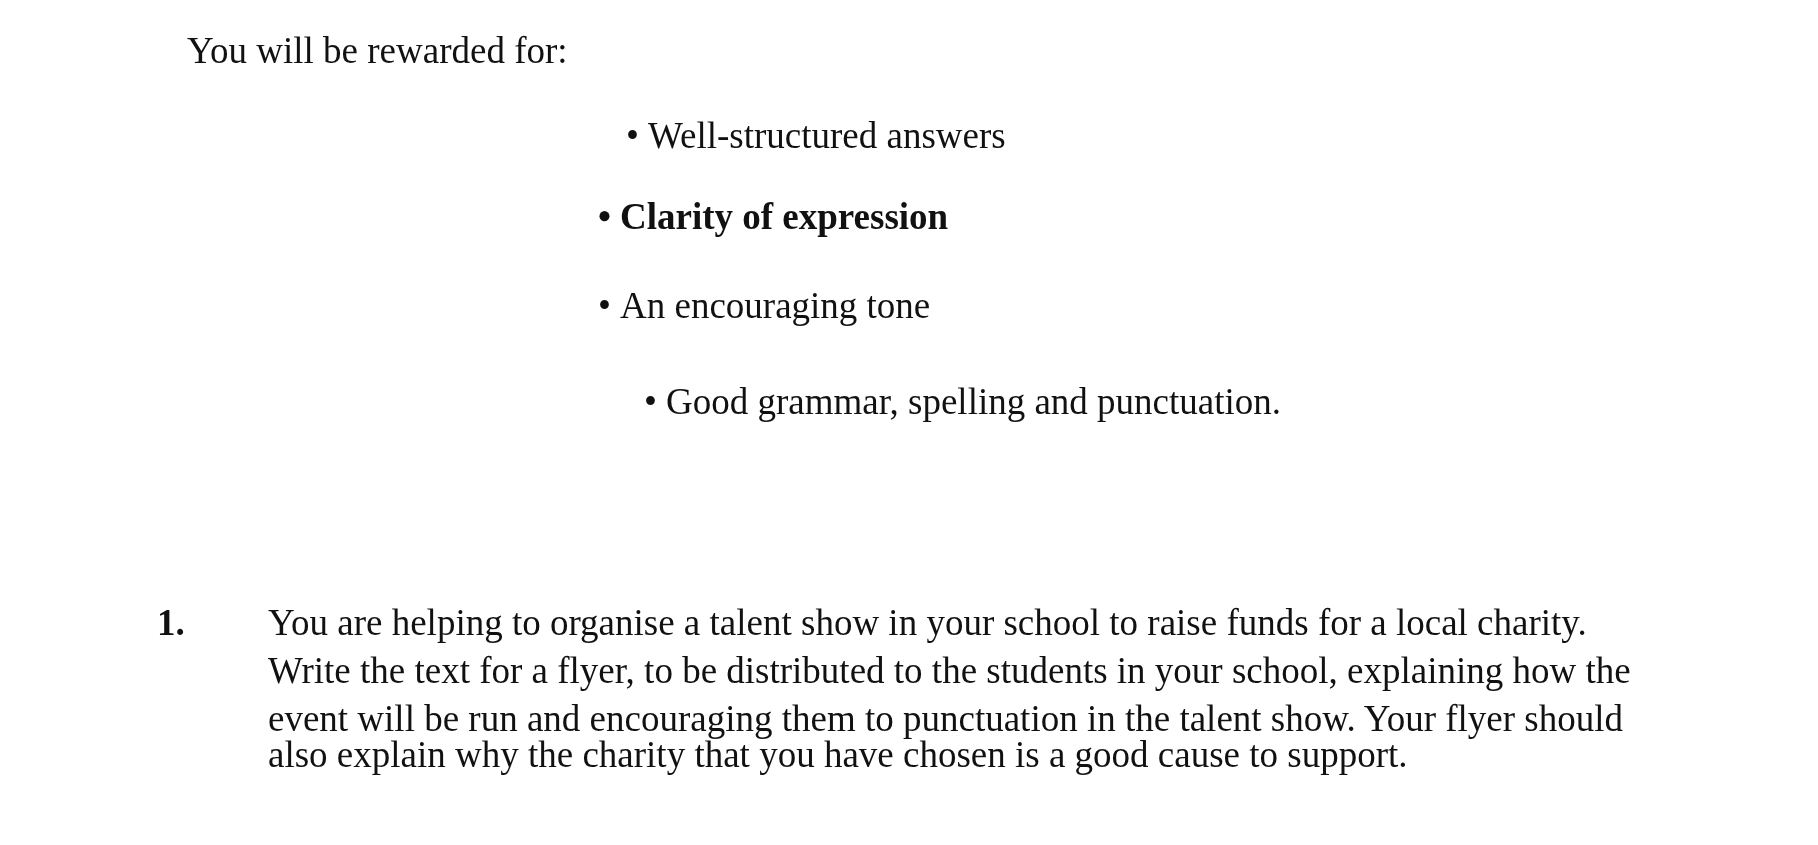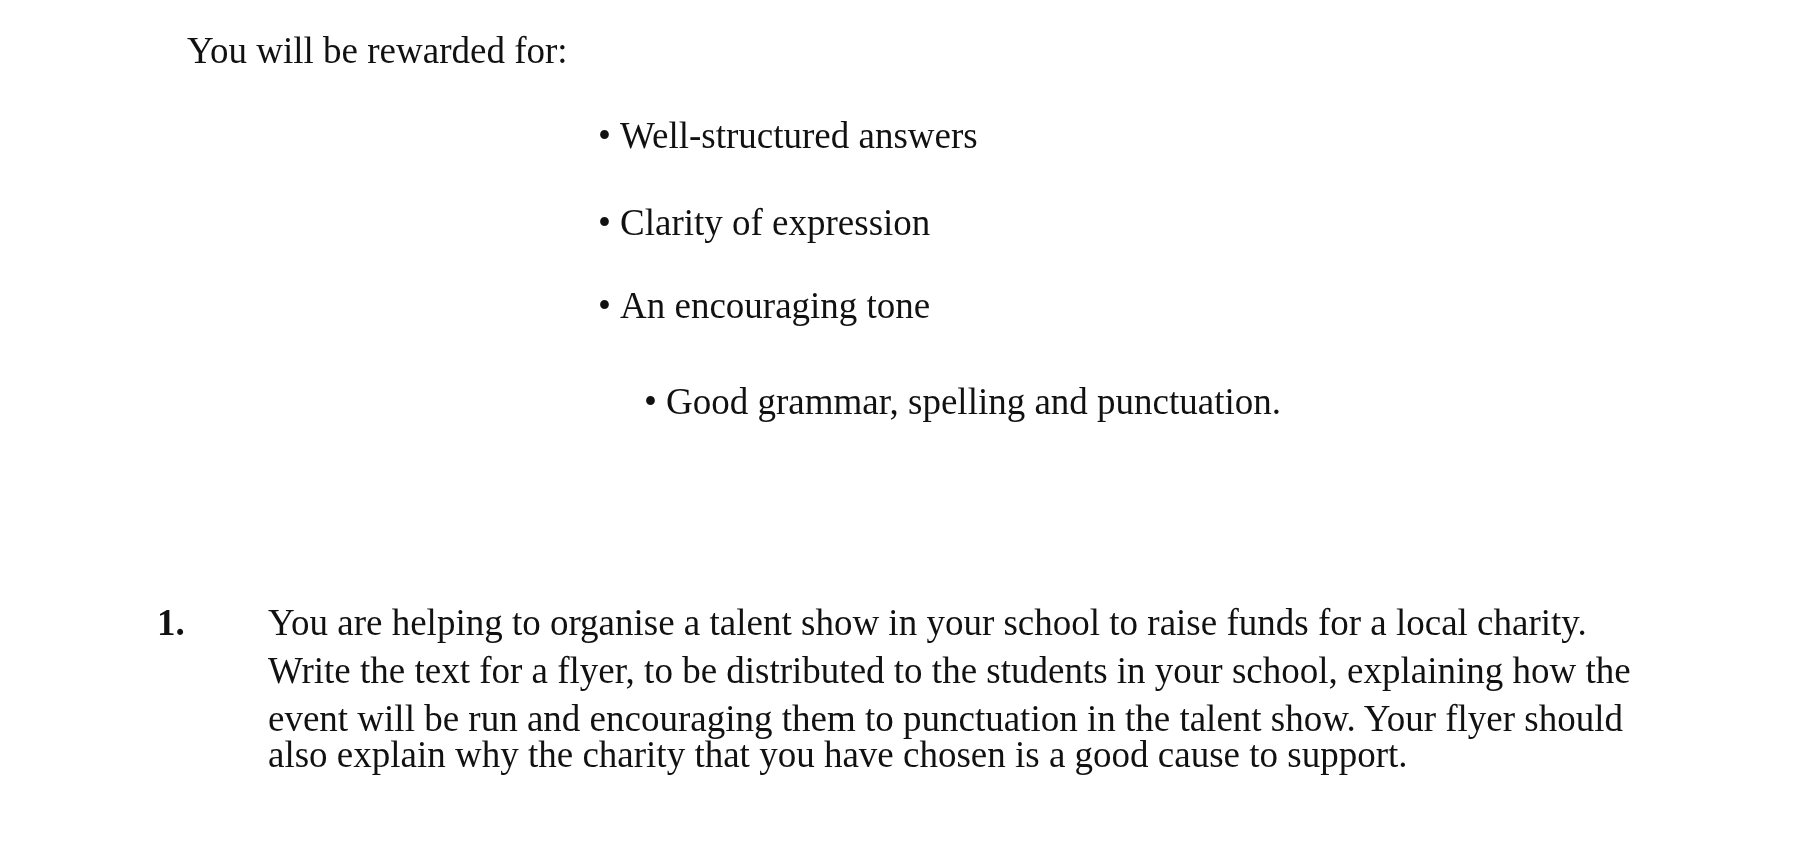--- a/index.html
+++ b/index.html
@@ -43,24 +43,24 @@
     }
   </style>
 </head>
 <body>
 
 <div>
 
   <div class="line header">You will be rewarded for:</div>
 
   <div>
-    <div class="line bullet" style="top:117px;">
+    <div class="line bullet" style="top:117px;margin-left:28px;">
       <span class="dot">•</span><span>Well-structured answers</span>
     </div>
-    <div class="line bullet" style="top:204px;">
+    <div class="line bullet" style="top:198px;font-weight:bold;">
       <span class="dot">•</span><span>Clarity of expression</span>
     </div>
     <div class="line bullet" style="top:287px;">
       <span class="dot">•</span><span>An encouraging tone</span>
     </div>
     <div class="line bullet" style="top:383px;margin-left:46px;">
       <span class="dot">•</span><span>Good grammar, spelling and punctuation.</span>
     </div>
   </div>
 

